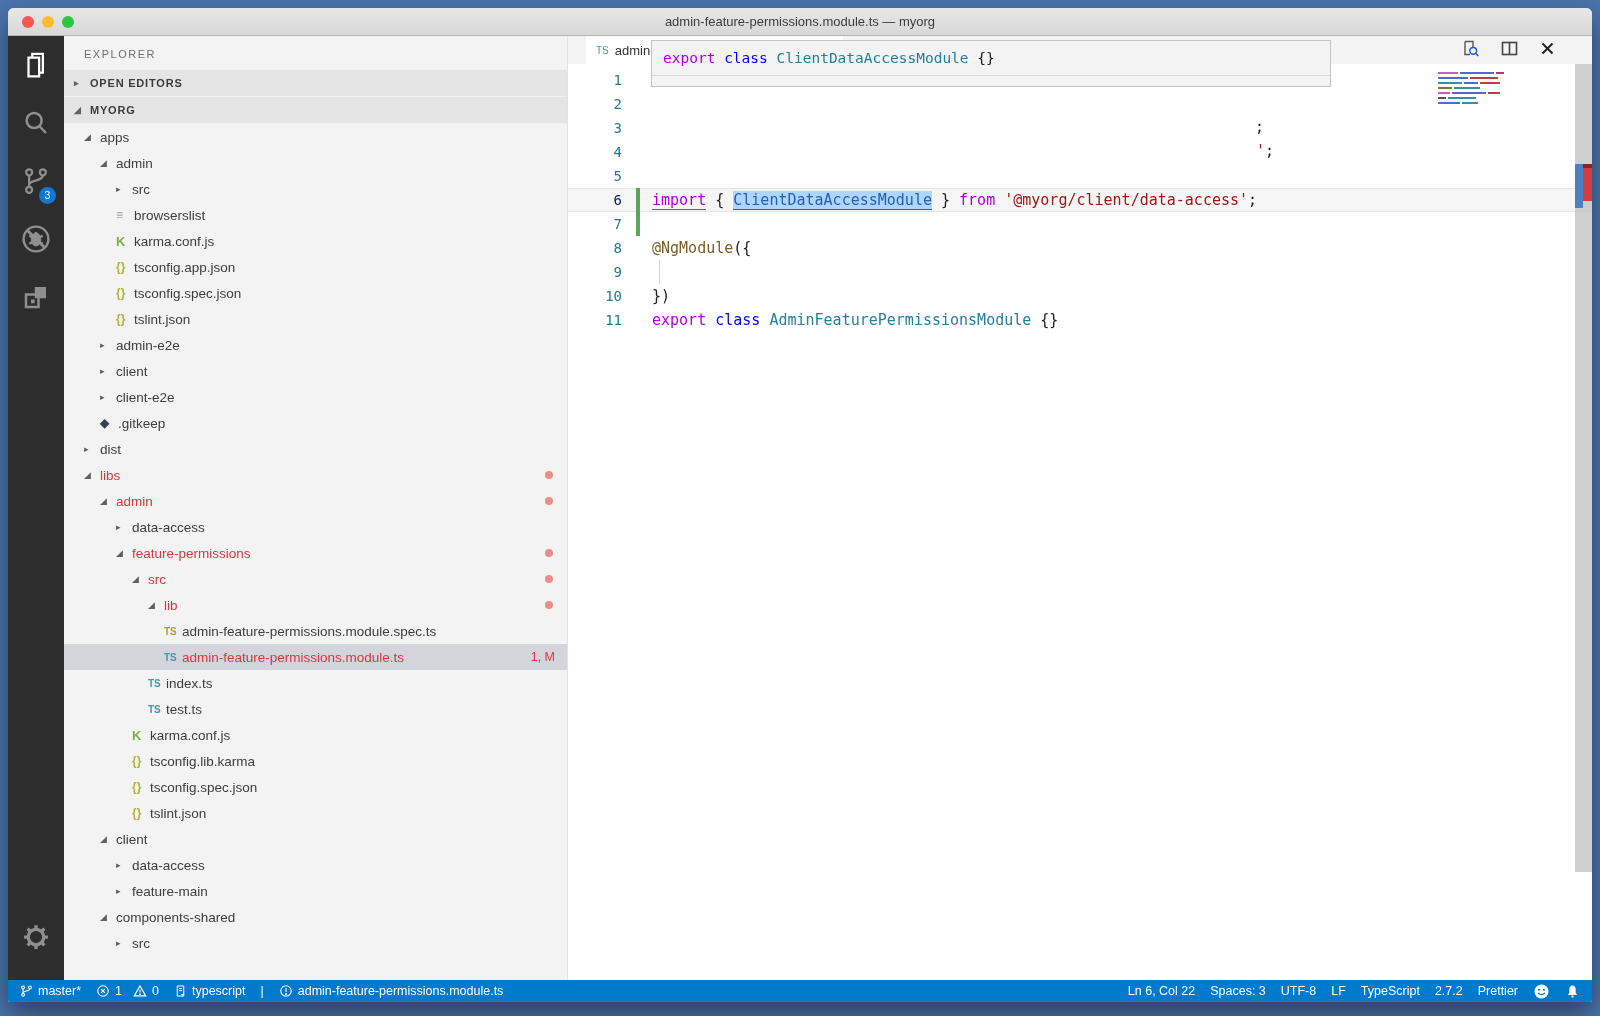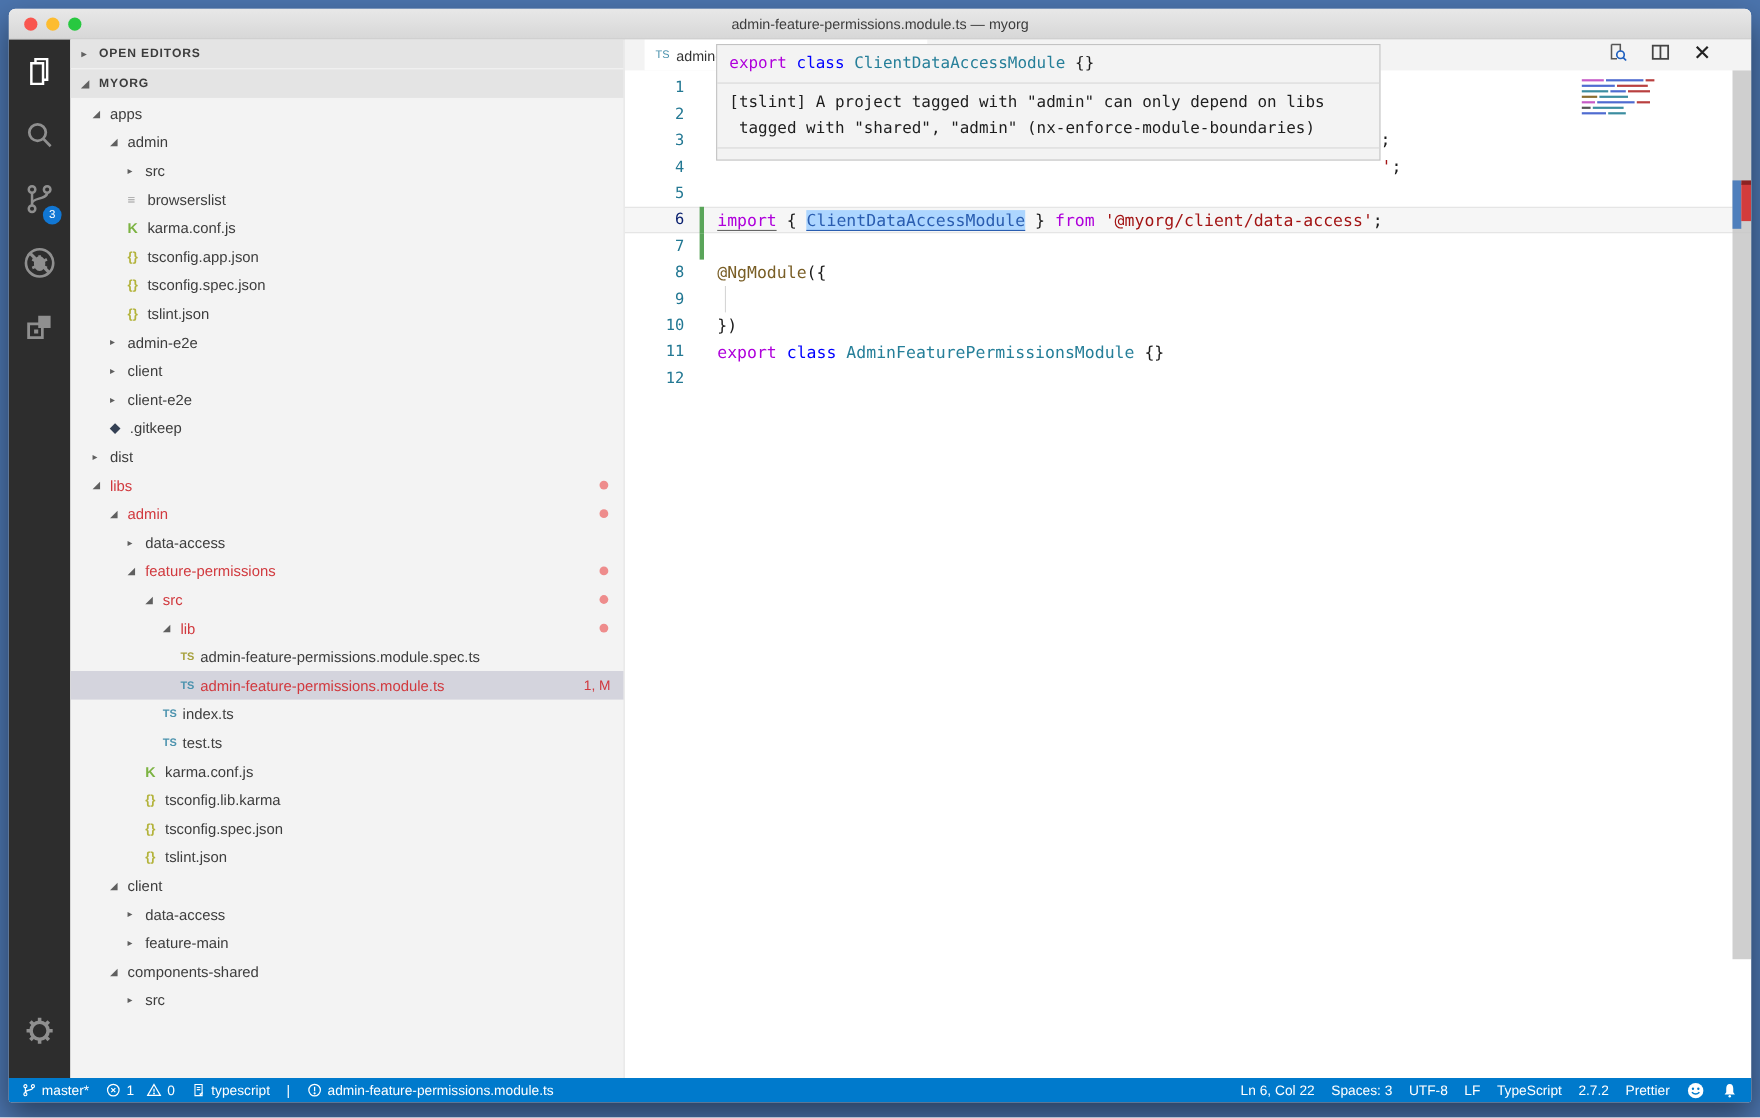--- a/index.html
+++ b/index.html
@@ -67,21 +67,21 @@
               text-decoration-thickness:1px; text-underline-offset:5px; }
   .tok-kw { color:#af00db; } .tok-kw2 { color:#0000ff; } .tok-type { color:#267f99; }
   .tok-type2 { color:#2c7093; }
   .tok-str { color:#a31515; } .tok-plain { color:#1b1b1b; } .tok-prop { color:#001080; }
   .tok-deco { color:#795e26; }
   .tok-u { border-bottom:1px solid #666; }
   .tok-link { color:#2a5db0; background:#add6ff; border-bottom:1.5px solid #2a5db0; }
   .frag { position:absolute; white-space:pre; }
   .indent-guide { position:absolute; left:91px; width:1px; height:24px; background:#d6d6d6; }
   
-  .hover { position:absolute; left:83px; top:4px; width:604px; background:#f3f3f3; border:1px solid #c3c3c3;
+  .hover { position:absolute; left:83px; top:4px; width:680px; background:#f3f3f3; border:1px solid #c3c3c3;
            z-index:20; font-family:"DejaVu Sans Mono", monospace; font-size:14.5px; color:#1e1e1e; }
   .hover .sec { padding:5px 11px; line-height:24px; white-space:pre; }
   .hover .sec + .sec { border-top:1px solid #d8d8d8; }
   
   .minimap { position:absolute; right:88px; top:36px; width:66px; z-index:5; }
   .mm-row { height:2px; margin-bottom:3px; white-space:nowrap; font-size:0; }
   .mm-seg { display:inline-block; height:2px; margin-right:2px; vertical-align:top; }
   .scroll-slider { position:absolute; right:0; top:28px; width:17px; height:808px; background:#c7c7c7; opacity:.85; z-index:4; }
   .marker-cursor { position:absolute; right:9px; top:128px; width:8px; height:44px; background:#4f7fbc; z-index:6; }
   .marker-error { position:absolute; right:0; top:131px; width:9px; height:34px; background:#d23c3c; z-index:6; }
@@ -153,20 +153,21 @@
             <svg width="30" height="30" viewBox="0 0 24 24" fill="none" stroke="#8f8f8f" stroke-width="2.6">
               <circle cx="12" cy="12" r="6.2"></circle>
               <path d="M12 2.5 v3 M12 18.5 v3 M2.5 12 h3 M18.5 12 h3 M5.3 5.3 l2.1 2.1 M16.6 16.6 l2.1 2.1 M18.7 5.3 l-2.1 2.1 M7.4 16.6 l-2.1 2.1"></path>
               <circle cx="12" cy="12" r="2" fill="#2d2d2d" stroke="none"></circle>
             </svg>
           </div>
         </div>
       </div>
 
       <div class="sidebar">
+        <div class="sb-title">EXPLORER</div>
         <div class="sb-section">
           <span class="tw">▸</span>
           <span>OPEN EDITORS</span>
         </div>
         <div class="sb-section">
           <span class="tw">◢</span>
           <span>MYORG</span>
         </div>
         <div class="tree">
             <div class="trow" style="padding-left: 20px;">
@@ -383,32 +384,26 @@
             <div class="cline">
               <span class="ln">10</span>
               <span class="gbar"></span>
               <span class="ccontent"><span class="tok-plain">})</span></span>
             </div>
             <div class="cline">
               <span class="ln">11</span>
               <span class="gbar"></span>
               <span class="ccontent"><span class="tok-kw">export</span><span class="tok-plain"> </span><span class="tok-kw2">class</span><span class="tok-plain"> </span><span class="tok-type">AdminFeaturePermissionsModule</span><span class="tok-plain"> {}</span></span>
             </div>
-            <div class="cline">
-              <span class="ln">12</span>
-              <span class="gbar"></span>
-              <span class="ccontent"></span>
-            </div>
             <span class="frag" style="left: 687px; top: 54px;"><span class="tok-plain">;</span></span>
             <span class="frag" style="left: 688px; top: 78px;"><span class="tok-str">'</span><span class="tok-plain">;</span></span>
           </div>
 
         <div class="hover">
           <div class="sec"><span class="tok-kw">export</span><span class="tok-plain"> </span><span class="tok-kw2">class</span><span class="tok-plain"> </span><span class="tok-type">ClientDataAccessModule</span><span class="tok-plain"> {}</span></div>
-          <div class="sec"><div>[tslint] A project tagged with "admin" can only depend on libs</div><div> tagged with "shared", "admin" (nx-enforce-module-boundaries)</div></div>
           <div class="sec"></div>
         </div>
 
         <div class="minimap">
             <div class="mm-row"><span class="mm-seg" style="background: rgb(199, 91, 199); width: 20px;"></span><span class="mm-seg" style="background: rgb(79, 107, 208); width: 34px;"></span><span class="mm-seg" style="background: rgb(185, 64, 64); width: 8px;"></span></div>
             <div class="mm-row"><span class="mm-seg" style="background: rgb(79, 107, 208); width: 30px;"></span><span class="mm-seg" style="background: rgb(185, 64, 64); width: 28px;"></span></div>
             <div class="mm-row"><span class="mm-seg" style="background: rgb(59, 141, 160); width: 24px;"></span><span class="mm-seg" style="background: rgb(79, 107, 208); width: 14px;"></span><span class="mm-seg" style="background: rgb(185, 64, 64); width: 20px;"></span></div>
             <div class="mm-row"><span class="mm-seg" style="background: rgb(138, 109, 47); width: 14px;"></span><span class="mm-seg" style="background: rgb(59, 141, 160); width: 26px;"></span></div>
             <div class="mm-row"><span class="mm-seg" style="background: rgb(199, 91, 199); width: 12px;"></span><span class="mm-seg" style="background: rgb(79, 107, 208); width: 34px;"></span><span class="mm-seg" style="background: rgb(185, 64, 64); width: 12px;"></span></div>
             <div class="mm-row"><span class="mm-seg" style="background: rgb(85, 85, 85); width: 8px;"></span><span class="mm-seg" style="background: rgb(59, 141, 160); width: 28px;"></span></div>

